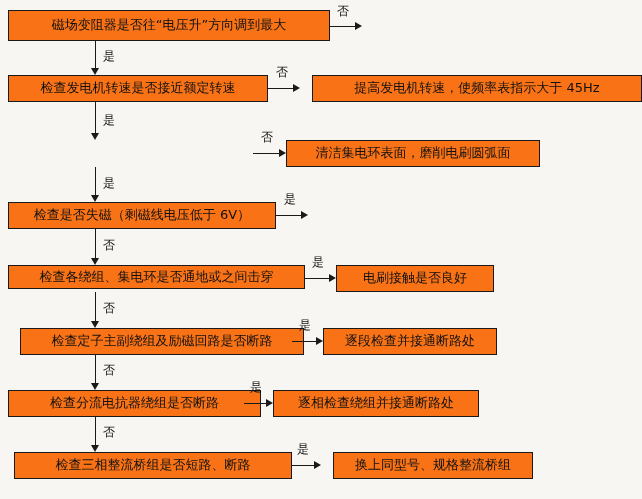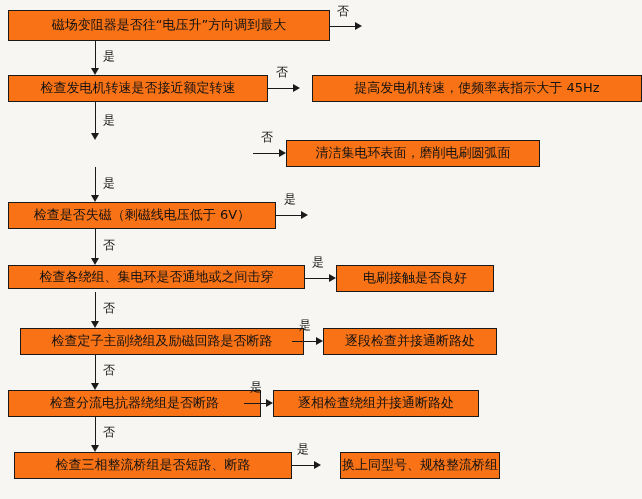--- a/index.html
+++ b/index.html
@@ -109,15 +109,15 @@
   <div class="box" style="left:273px;top:390px;width:206px;height:27px">逐相检查绕组并接通断路处</div>
 
   <div class="vline" style="left:95px;top:417px;height:28px"></div>
   <div class="varrow" style="left:91px;top:445px"></div>
   <span class="lbl" style="left:103px;top:424px">否</span>
 
   <div class="box" style="left:14px;top:452px;width:278px;height:27px">检查三相整流桥组是否短路、断路</div>
   <span class="lbl" style="left:297px;top:441px">是</span>
   <div class="hline" style="left:292px;top:465px;width:22px"></div>
   <div class="harrow" style="left:314px;top:461px"></div>
-  <div class="box" style="left:340px;top:452px;width:160px;height:27px">换上同型号、规格整流桥组</div>
+  <div class="box" style="left:333px;top:452px;width:200px;height:27px">换上同型号、规格整流桥组</div>
 
 </div>
 
 </body></html>

